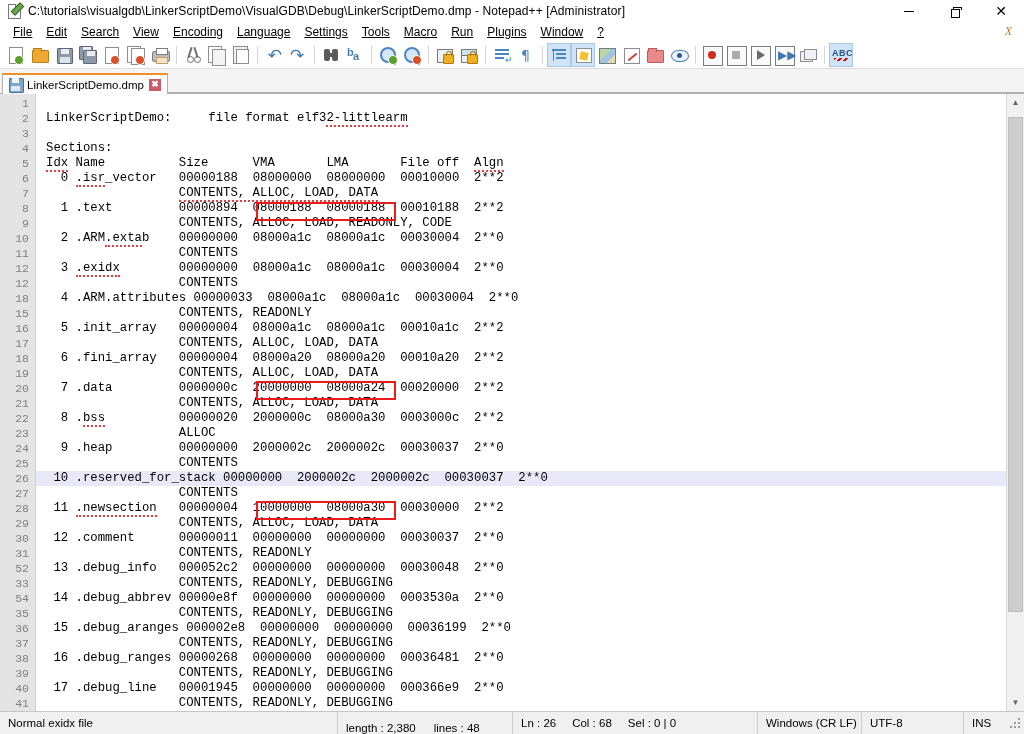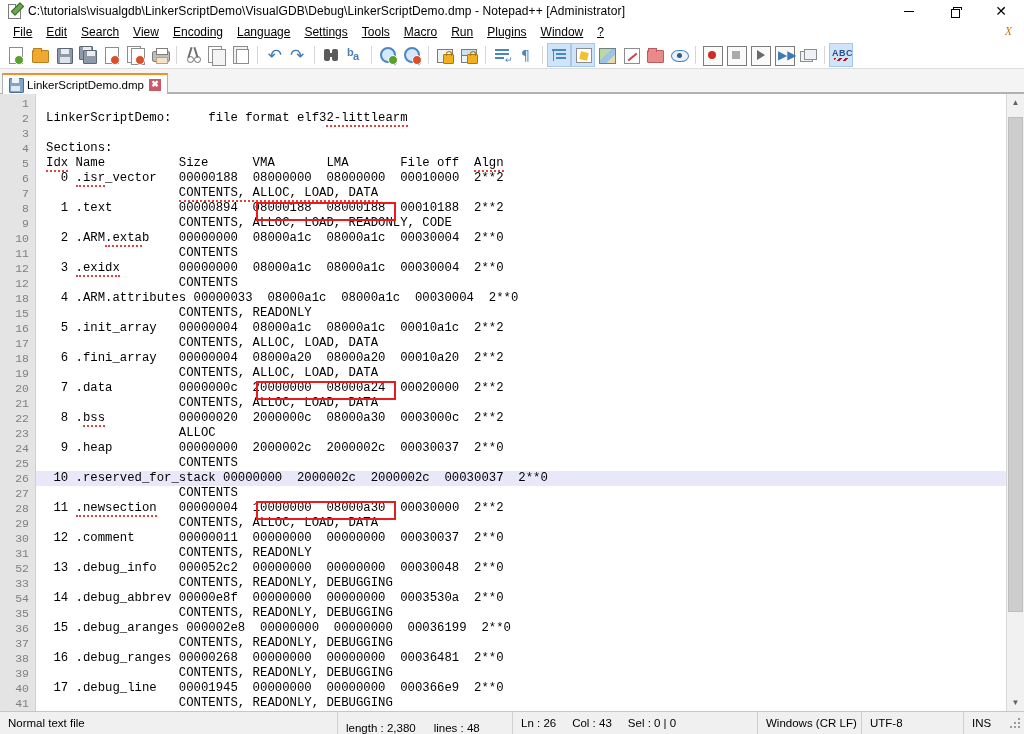--- a/index.html
+++ b/index.html
@@ -563,28 +563,28 @@
     <div class="vscroll">
       <div class="vs-btn">▲</div>
       <div class="vs-track" id="vstrack">
         <div class="vs-thumb" id="vsthumb" style="top: 5.83px; height: 495.55px;"></div>
       </div>
       <div class="vs-btn">▼</div>
     </div>
   </div>
 
   <div class="statusbar">
-    <div class="sb" style="width:338px;">Normal text file</div>
+    <div class="sb" style="width:338px;">Normal exidx file</div>
     <div class="sb" style="width:175px;display:flex;gap:18px;align-items:flex-end;">
       <span>length : 2,380</span>
       <span>lines : 48</span>
     </div>
     <div class="sb" style="width:245px;display:flex;gap:16px;">
       <span>Ln : 26</span>
-      <span>Col : 43</span>
+      <span>Col : 68</span>
       <span>Sel : 0 | 0</span>
     </div>
     <div class="sb" style="width:104px;">Windows (CR LF)</div>
     <div class="sb" style="width:102px;">UTF-8</div>
     <div class="sb" style="flex:1;">
       <span>INS</span>
       <span class="grip"></span>
     </div>
   </div>
 

